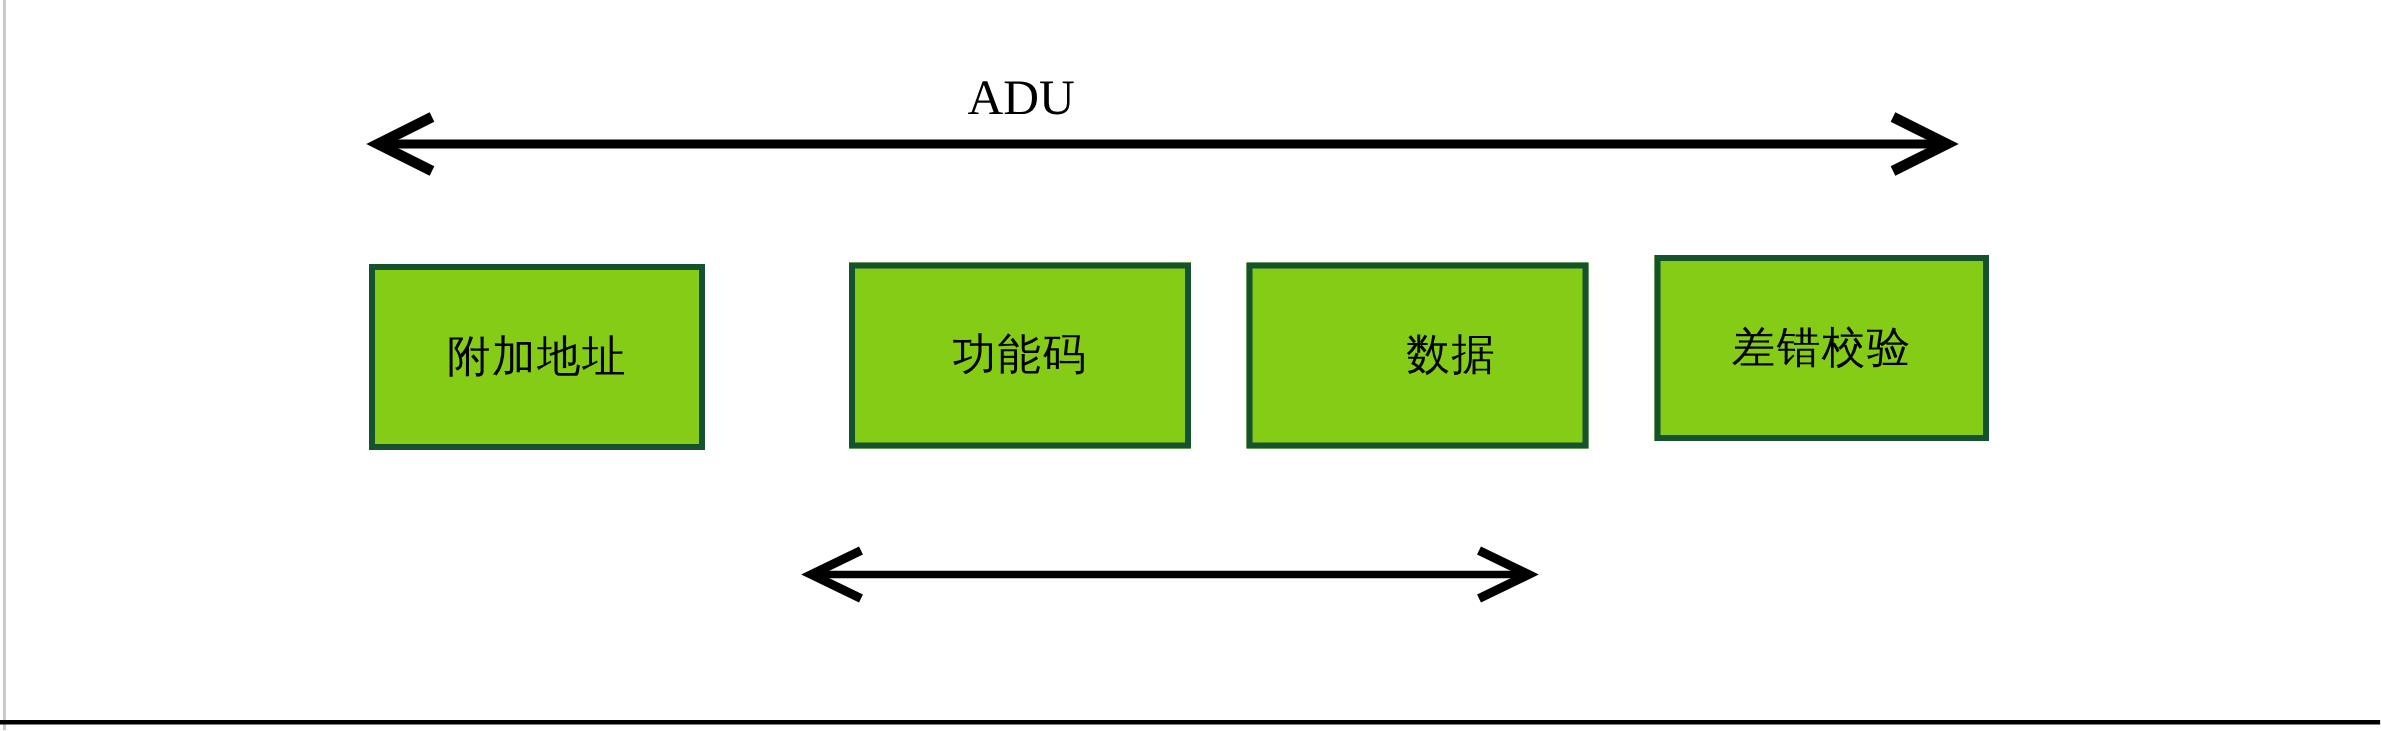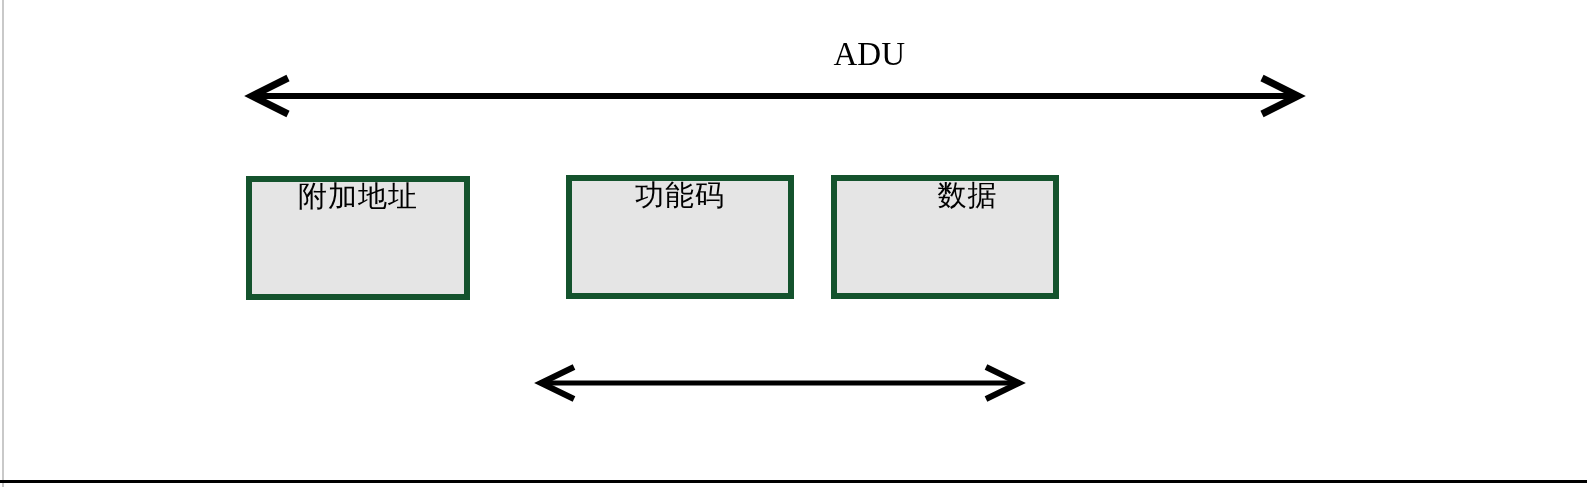--- a/index.html
+++ b/index.html
@@ -32,25 +32,26 @@
     left: 0;
     top: 480px;
     width: 1587px;
     height: 3px;
     background: #000000;
   }
 
   
   .label {
     position: absolute;
-    text-align: right;
+    text-align: left;
     color: #000000;
     font-family: "Liberation Serif", "DejaVu Serif", serif;
     white-space: nowrap;
     line-height: 1;
+    margin-top: 12px;
   }
   #adu-label {
     left: 645px;
     top: 38px;
     width: 260px;
     font-size: 33px;
   }
   #pdu-label {
     left: 645px;
     top: 446px;
@@ -73,23 +74,24 @@
     left: 530px;
     top: 360px;
     width: 500px;
     height: 46px;
   }
 
   
   .field-box {
     position: absolute;
     box-sizing: border-box;
-    background: #e5e5e5;
-    border: 6px solid #14532d;
+    background: #84cc16;
+    border: 4px solid #14532d;
     display: flex;
+    align-items: center;
     justify-content: center;
   }
   .field-box .field-text {
     font-family: "Liberation Serif", "DejaVu Serif", serif;
     font-size: 29px;
     color: #000000;
     letter-spacing: 1px;
     white-space: nowrap;
     line-height: 1;
   }
@@ -118,20 +120,23 @@
   </div>
 
   <div class="field-box" id="box-func">
     <span class="field-text">功能码</span>
   </div>
 
   <div class="field-box" id="box-data">
     <span class="field-text">数据</span>
   </div>
 
+  <div class="field-box" id="box-check">
+    <span class="field-text">差错校验</span>
+  </div>
 
   <svg class="arrow-svg" id="pdu-arrow" viewBox="0 0 500 46">
     <line x1="16" y1="23" x2="484" y2="23" stroke="#000000" stroke-width="5"></line>
     <polyline points="44,7 11,23 44,39" fill="none" stroke="#000000" stroke-width="6" stroke-linecap="butt" stroke-linejoin="miter"></polyline>
     <polyline points="456,7 489,23 456,39" fill="none" stroke="#000000" stroke-width="6" stroke-linecap="butt" stroke-linejoin="miter"></polyline>
   </svg>
 
 
   <div class="page-rule-bottom"></div>
 

